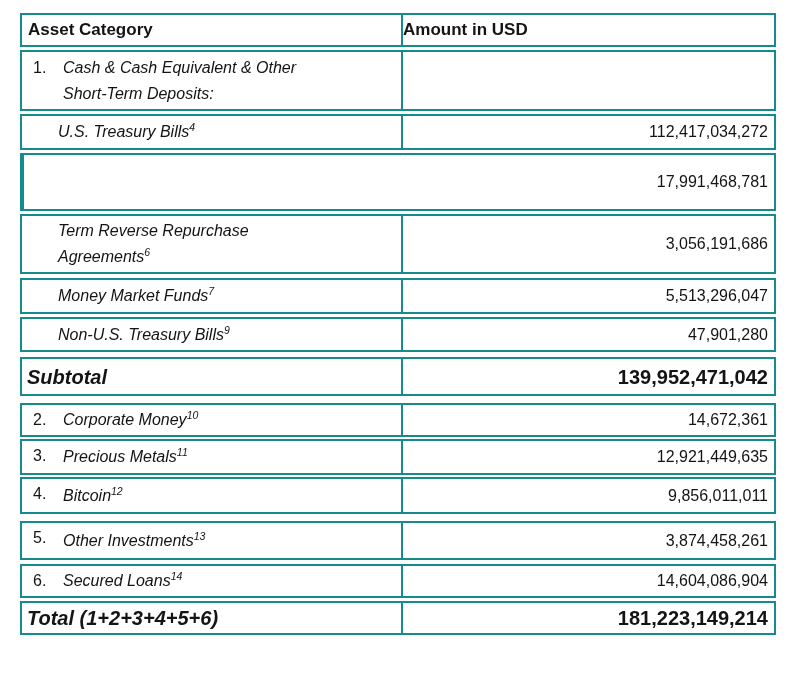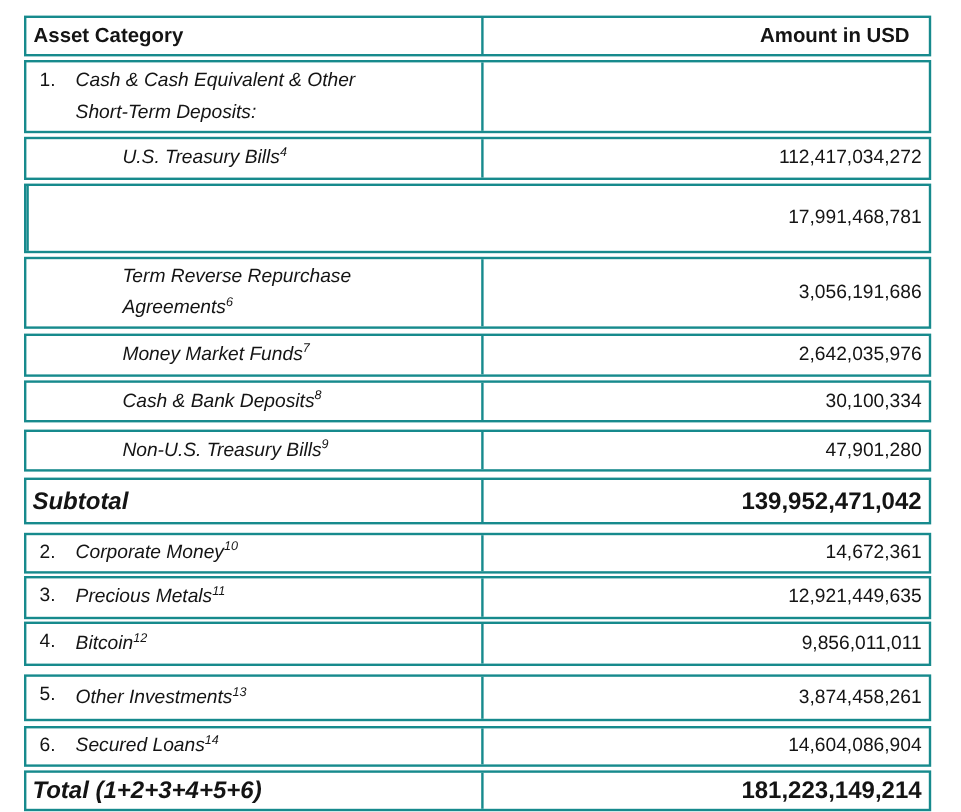--- a/index.html
+++ b/index.html
@@ -35,34 +35,34 @@
     border-left: 2px solid var(--teal);
     display: flex;
     align-items: center;
     justify-content: flex-end;
     padding-right: 6px;
     line-height: 20px;
   }
   
   .row.header { font-weight: bold; font-size: 17px; }
   .row.header .cell-label { padding-left: 6px; }
-  .row.header .cell-amount { justify-content: flex-end; padding-right: 16px; }
+  .row.header .cell-amount { justify-content: flex-start; padding-right: 16px; }
   
   .row.item .num {
     display: inline-block;
     width: 41px;
     padding-left: 11px;
     flex-shrink: 0;
     align-self: flex-start;
     line-height: 26px;
   }
   .row.item .cell-label { align-items: center; }
   .row.item.first .cell-label { align-items: flex-start; padding-top: 3px; }
   
-  .row.sub .cell-label { padding-left: 80px; }
+  .row.sub .cell-label { padding-left: 36px; }
   .label { max-width: 252px; font-style: italic; }
   sup { font-size: 10.5px; line-height: 0; }
   
   .row.summary { font-weight: bold; font-size: 20px; }
   .row.summary .cell-label { padding-left: 5px; }
   
   .h31 { min-height: 31px; } .h32 { min-height: 32px; }
   .h35 { min-height: 35px; } .h36 { min-height: 36px; }
   .h37 { min-height: 37px; } .h39 { min-height: 39px; }
   .h56 { min-height: 56px; } .h58 { min-height: 58px; }
@@ -108,29 +108,23 @@
     <div class="cell-label">
       <span class="label"><span>Term Reverse Repurchase Agreements</span><sup>6</sup></span>
     </div>
     <div class="cell-amount">3,056,191,686</div>
   </div>
 
   <div class="row sub h36 g3">
     <div class="cell-label">
       <span class="label"><span>Money Market Funds</span><sup>7</sup></span>
     </div>
-    <div class="cell-amount">2,642,035,976</div>
+    <div class="cell-amount">5,513,296,047</div>
   </div>
 
-  <div class="row sub h35 g6">
-    <div class="cell-label">
-      <span class="label"><span>Cash &amp; Bank Deposits</span><sup>8</sup></span>
-    </div>
-    <div class="cell-amount">30,100,334</div>
-  </div>
 
   <div class="row sub h35 g5">
     <div class="cell-label">
       <span class="label"><span>Non-U.S. Treasury Bills</span><sup>9</sup></span>
     </div>
     <div class="cell-amount">47,901,280</div>
   </div>
 
   <div class="row summary h39 g7">
     <div class="cell-label">

